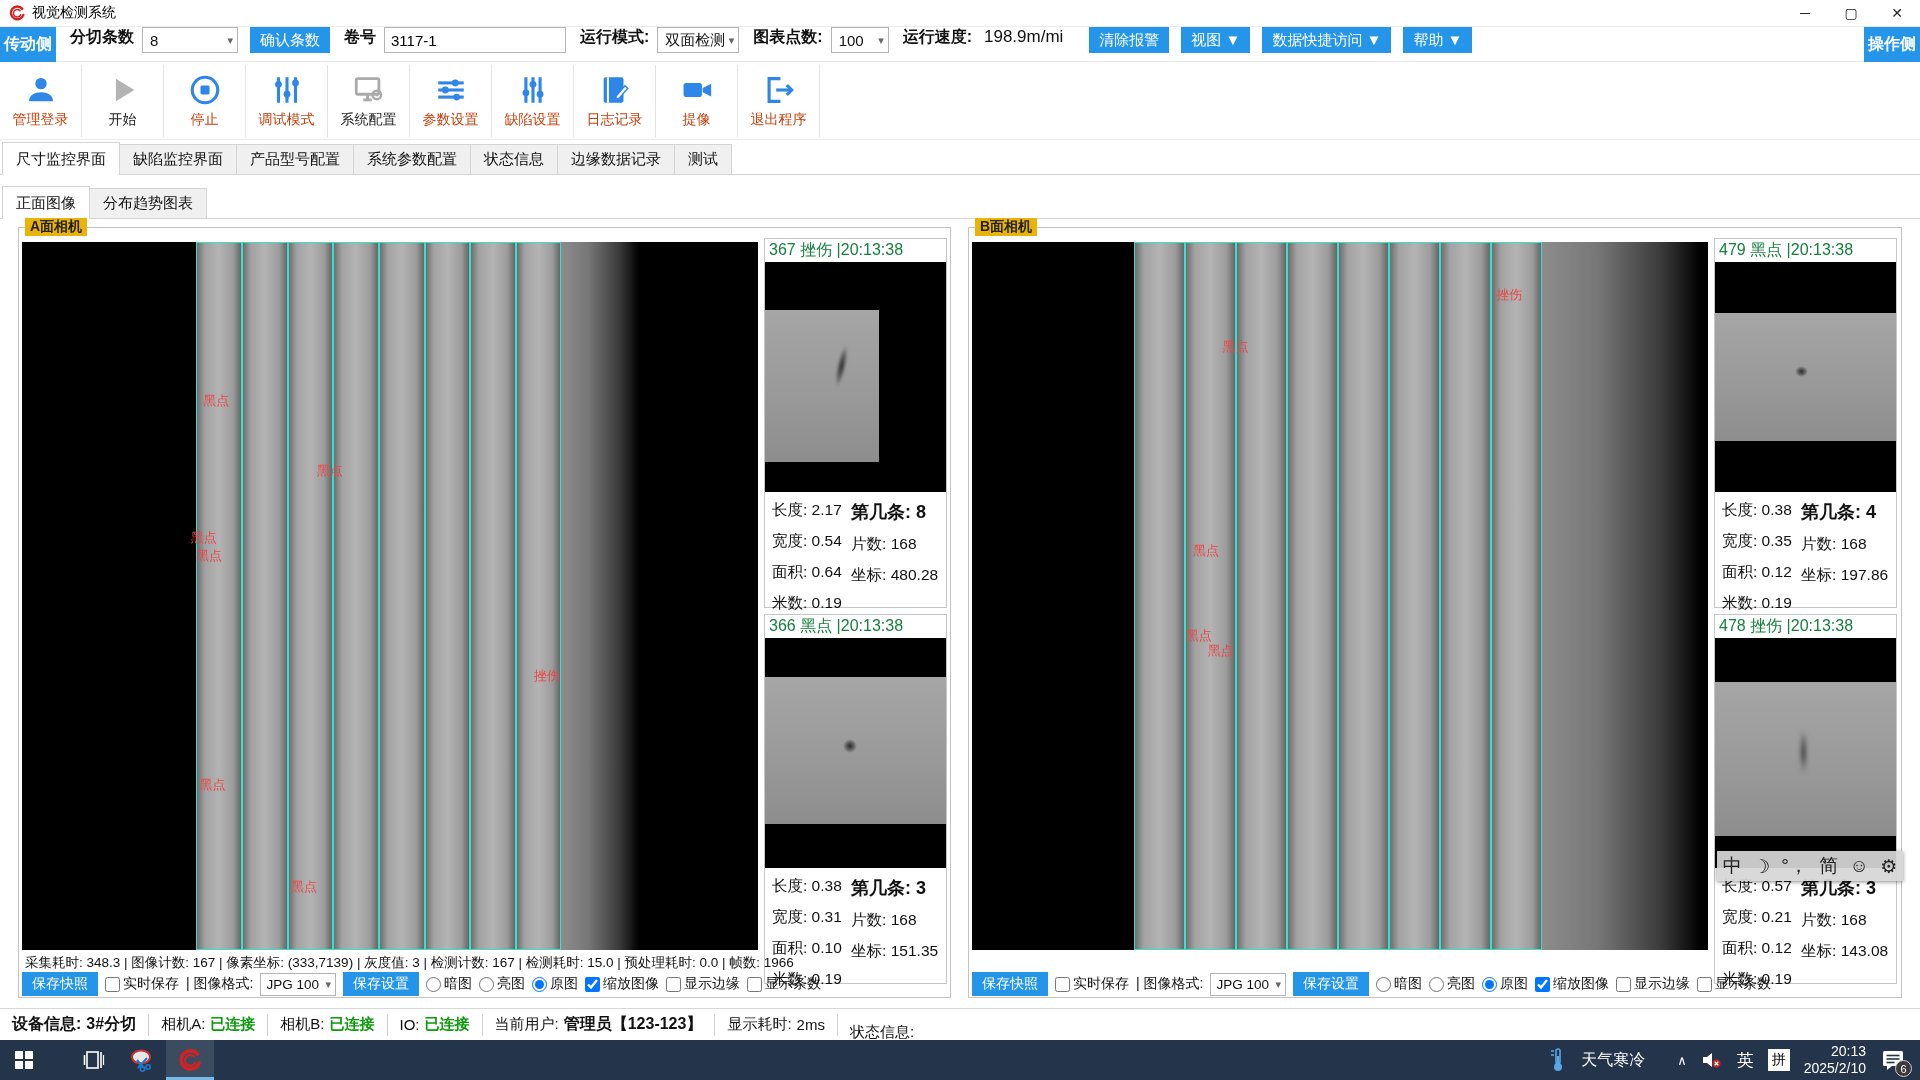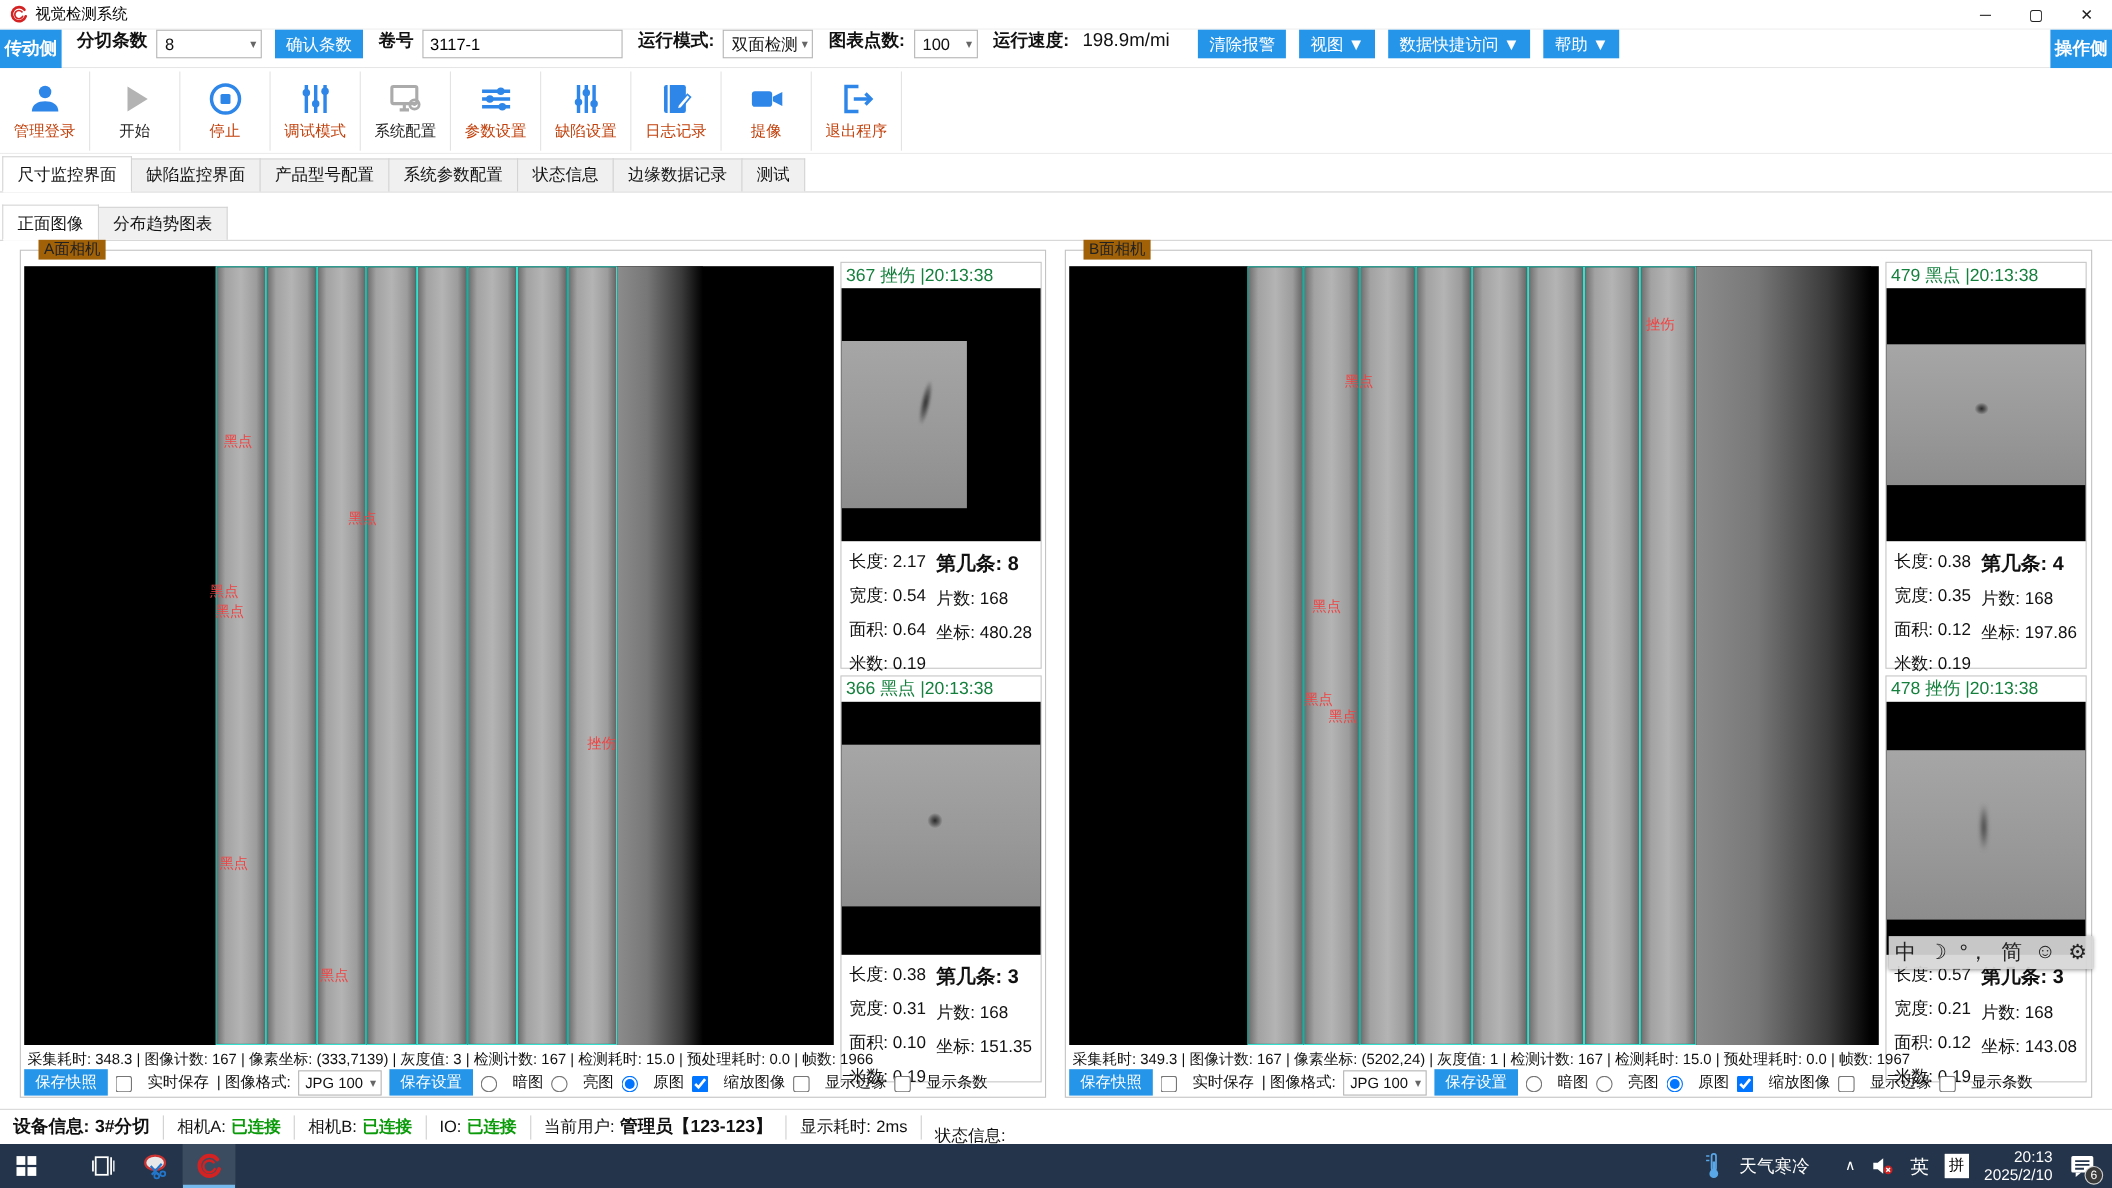--- a/index.html
+++ b/index.html
@@ -36,36 +36,36 @@
   .tabs1 { position:absolute; left:0; top:144px; width:1920px; height:31px; display:flex; align-items:flex-end; border-bottom:1px solid #d4d4d4; background:#fff; padding-left:2px; }
   .tabs2 { position:absolute; left:0; top:189px; width:1920px; height:30px; display:flex; align-items:flex-end; border-bottom:1px solid #d4d4d4; background:#fff; padding-left:2px; }
   .tab { padding:5px 13px; font-size:15px; background:#f0f0f0; border:1px solid #d4d4d4; border-bottom:none; margin-right:-1px; white-space:nowrap; }
   .tab.active { background:#fff; position:relative; padding-top:7px; }
   .tab.active::after { content:""; position:absolute; left:0; right:0; bottom:-1px; height:2px; background:#fff; }
 
   
   .panel { position:absolute; top:227px; height:771px; border:1px solid #c3c3c3; background:#fff; }
   .panel-a { left:18px;  width:933px; }
   .panel-b { left:968px; width:934px; }
-  .panel .ptitle { position:absolute; top:-10px; left:16px; background:#a16207; padding:0 5px; font-size:14px; color:#222; }
+  .panel .ptitle { position:absolute; top:-10px; left:6px; background:#eab308; padding:0 5px; font-size:14px; color:#222;font-weight:bold; }
 
   .cam-area { position:absolute; left:3px; top:14px; width:736px; height:708px; background:#000; overflow:hidden; }
   .strips { position:absolute; top:0; bottom:0; display:flex; }
   .panel-a .strips { left:23.7%; width:49.6%; }
   .panel-b .strips { left:22.0%; width:55.5%; }
   .strips i { flex:1; background:linear-gradient(90deg,#6e6e6e 0%,#a2a2a2 18%,#b4b4b4 50%,#9c9c9c 82%,#666 100%); border:1px solid #35e0cf; }
   .fadeband { position:absolute; top:0; bottom:0; background:linear-gradient(90deg,#8c8c8c 0%,#777 35%,#3a3a3a 75%,#000 100%); }
   .panel-a .fadeband { left:73.3%; width:10.5%; }
   .panel-b .fadeband { left:77.5%; width:21.5%; }
   .marker { position:absolute; transform:translate(-50%,-50%); color:#ef4444; font-size:13px; white-space:nowrap;text-align:right; }
 
   .info-line { position:absolute; left:6px; top:726px; width:730px; font-size:13.5px; color:#111; white-space:nowrap;text-align:center; }
   .controls-row { position:absolute; left:3px; top:743px; width:736px; height:26px; display:flex; align-items:center; gap:7px; font-size:14px; white-space:nowrap; }
   .controls-row .btn-blue { height:24px; padding:0 10px; font-size:14px; }
-  .controls-row label { display:inline-flex; align-items:flex-end; gap:14px; }
+  .controls-row label { display:inline-flex; align-items:center; gap:3px; }
   .controls-row input { width:15px; height:15px; }
   .fmt-select { height:23px; font-size:13.5px; padding:0 16px 0 5px; }
 
   
   .defect-col { position:absolute; left:745px; top:10px; width:183px; height:755px; display:flex; flex-direction:column; gap:6px; }
   .dcard { border:1px solid #c6c6c6; background:#fff; height:370px; position:relative; }
   .dcard .dheader { height:23px; display:flex; align-items:center; padding-left:4px; color:#15803d; font-size:16px; white-space:nowrap; }
   .thumb { position:relative; width:100%; height:230px; background:#000; overflow:hidden; }
   .thumb .gband { position:absolute; background:linear-gradient(180deg,#a6a6a6,#989898 60%,#8d8d8d); }
   .thumb .spot { position:absolute; background:radial-gradient(closest-side,#2a2a2a,rgba(60,60,60,.65),rgba(150,150,150,0)); }
@@ -402,21 +402,20 @@
         </div>
         <div class="col col-r">
           <span>第几条: 3</span>
           <span>片数: 168</span>
           <span>坐标: 143.08</span>
         </div>
       </div>
     </div>
   </div>
 
-  <div class="info-line">采集耗时: 349.3 | 图像计数: 167 | 像素坐标: (5202,24) | 灰度值: 1 | 检测计数: 167 | 检测耗时: 15.0 | 预处理耗时: 0.0 | 帧数: 1967</div>
   <div class="controls-row">
     <button class="btn-blue">保存快照</button>
     <label>
         <input type="checkbox" style="">
         <span>实时保存</span>
       </label>
     <span>| 图像格式:</span>
     <span class="select fmt-select">
         <span>JPG 100</span>
       </span>

